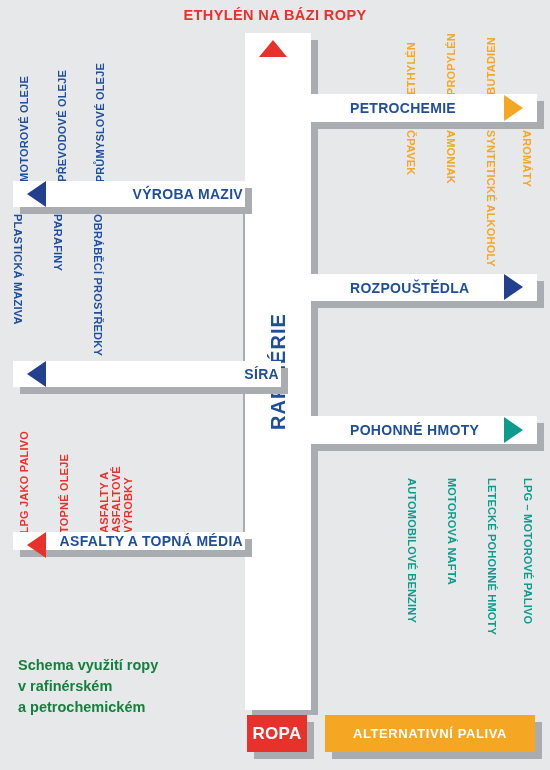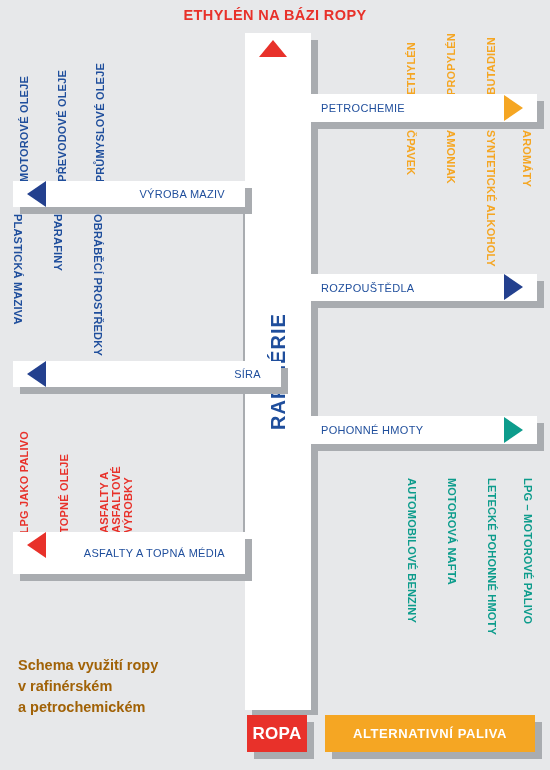--- a/index.html
+++ b/index.html
@@ -53,24 +53,24 @@
 
   
   .bar{
     position:absolute;
     background:#ffffff;
     box-shadow:7px 7px 0 0 #a9acb0;
     display:flex; align-items:center;
     box-sizing:border-box;
   }
   .bar .bar-label{
-    font-weight:normal; font-size:11px; color:#1f4e9c;
-    letter-spacing:.3px; white-space:nowrap;
-  }
-  .bar.left{justify-content:flex-end; padding-right:20px;text-align:right;}
+    font-weight:bold; font-size:14px; color:#1f4e9c;
+    letter-spacing:.3px; white-space:nowrap;margin-left:29px;
+  }
+  .bar.left{justify-content:flex-end; padding-right:2px;text-align:right;}
   .bar.right{justify-content:flex-start; padding-left:16px;}
 
   .arrow{position:absolute;width:0;height:0;}
   .arrow.left-blue{
     border-top:13px solid transparent;border-bottom:13px solid transparent;
     border-right:19px solid #23408e;
   }
   .arrow.left-red{
     border-top:13px solid transparent;border-bottom:13px solid transparent;
     border-right:19px solid #e8312a;
@@ -98,21 +98,21 @@
   .vlabel.up{ writing-mode:vertical-rl; transform:rotate(180deg); }
   .vlabel.down{ writing-mode:vertical-rl; }
   .c-blue{color:#1f4e9c;}
   .c-orange{color:#f5a623;}
   .c-red{color:#e8312a;}
   .c-teal{color:#0d9c8c;}
 
   
   .caption{
     position:absolute; left:18px; top:655px; width:210px;
-    color:#a16207; font-weight:bold; font-size:14.5px; line-height:21px;
+    color:#15803d; font-weight:bold; font-size:14.5px; line-height:21px;
   }
   .ropa-box{
     position:absolute; left:247px; top:715px; width:60px; height:37px;
     background:#e8312a; color:#ffffff;
     box-shadow:7px 7px 0 0 #a9acb0;
     display:flex;align-items:center;justify-content:center;
     font-weight:bold;font-size:17px;letter-spacing:.3px;
   }
   .alt-box{
     position:absolute; left:325px; top:715px; width:210px; height:37px;
@@ -183,21 +183,21 @@
 
   <div class="vlabel down c-teal" style="left:406px;top:478px;">AUTOMOBILOVÉ BENZINY</div>
   <div class="vlabel down c-teal" style="left:446px;top:478px;">MOTOROVÁ NAFTA</div>
   <div class="vlabel down c-teal" style="left:486px;top:478px;">LETECKÉ POHONNÉ HMOTY</div>
   <div class="vlabel down c-teal" style="left:522px;top:478px;">LPG – MOTOROVÉ PALIVO</div>
 
   <div class="vlabel up c-red" style="left:18px;bottom:237px;">LPG JAKO PALIVO</div>
   <div class="vlabel up c-red" style="left:58px;bottom:237px;">TOPNÉ OLEJE</div>
   <div class="vlabel up c-red" style="left:98px;bottom:237px;width:12px;white-space:normal;height:120px;">ASFALTY A ASFALTOVÉ VÝROBKY</div>
 
-  <div class="bar left" style="left:13px;top:532px;width:232px;height:42px;">
+  <div class="bar left" style="left:13px;top:532px;width:232px;height:18px;">
     <span class="arrow left-red" style="left:14px;top:0px;"></span>
     <span class="bar-label">ASFALTY A TOPNÁ MÉDIA</span>
   </div>
 
   <div class="caption">
     <div>Schema využití ropy</div>
     <div>v rafinérském</div>
     <div>a petrochemickém</div>
   </div>
 

